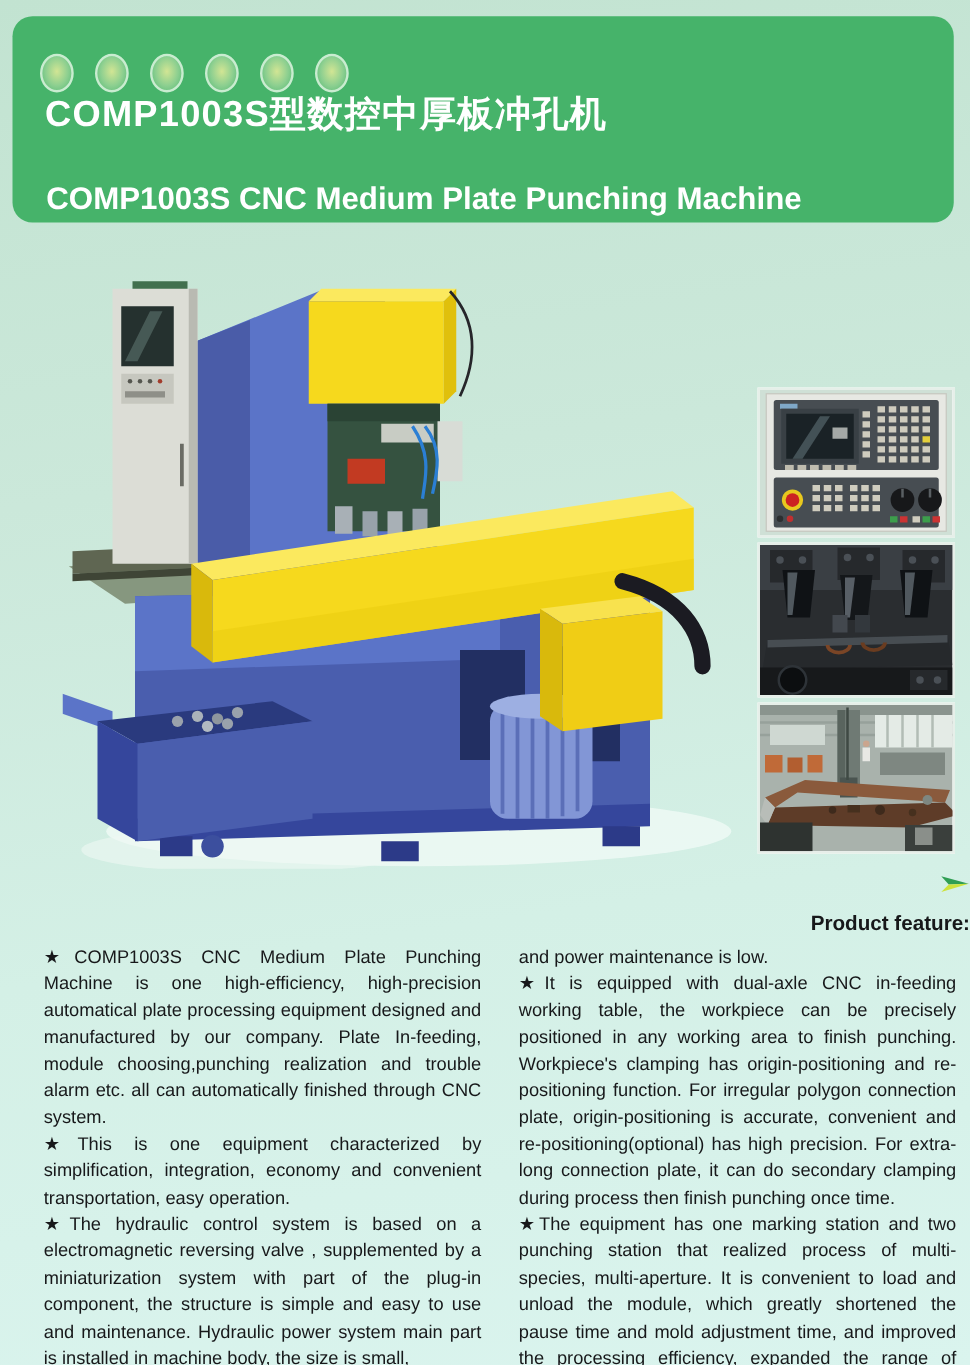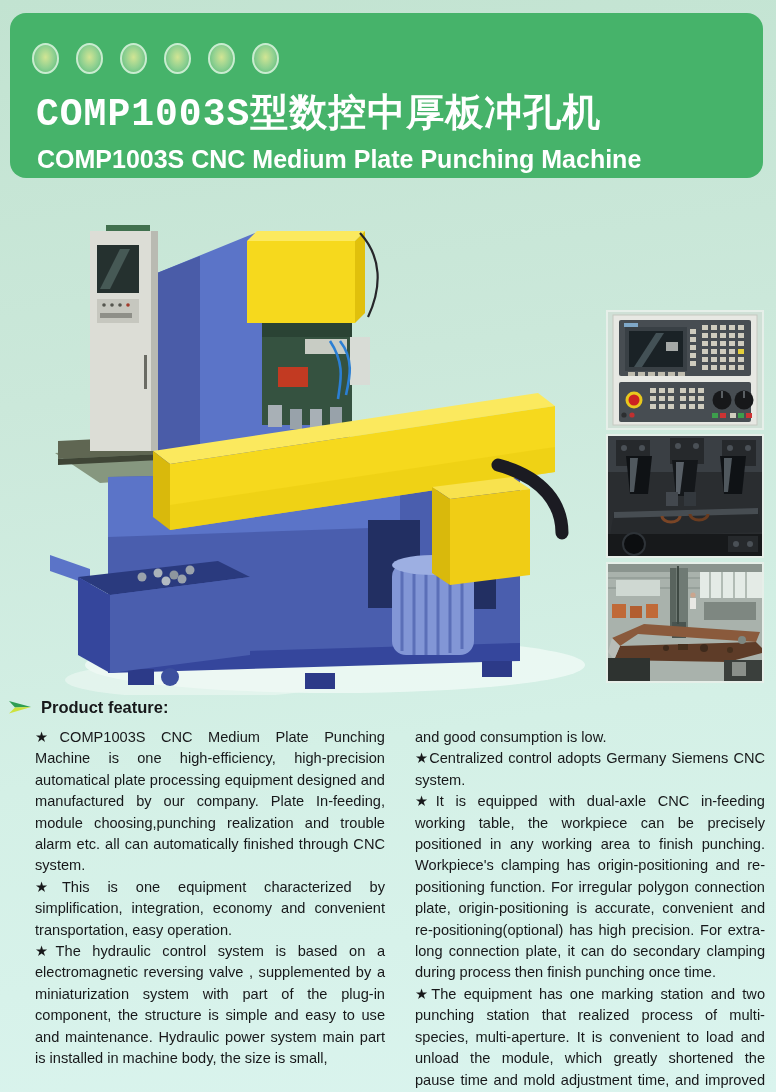--- a/index.html
+++ b/index.html
@@ -17,36 +17,36 @@
     position:absolute; left:10px; top:13px; width:753px; height:165px;
     background:#46b36a; border-radius:16px; color:#ffffff;
   }
   .dots { position:absolute; left:22px; top:30px; display:flex; gap:17px; }
   .dot {
     width:27px; height:31px; border-radius:50%;
     border:2px solid #c9ecd0;
     background:radial-gradient(ellipse at 50% 45%, #d2e594 0%, #8ccf90 55%, #52b873 100%);
   }
   .title-cn {
-    position:absolute; left:26px; top:74px; margin:0;
-    font-size:38px; font-weight:bold; letter-spacing:1px; white-space:nowrap;font-family:Liberation Mono, monospace;
+    position:absolute; left:26px; top:59px; margin:0;
+    font-size:29px; font-weight:bold; letter-spacing:1px; white-space:nowrap;
   }
   .title-en {
     position:absolute; left:27px; top:132px; margin:0;
     font-size:25px; font-weight:bold; letter-spacing:0px; white-space:nowrap;
   }
 
   
   .main-photo { position:absolute; left:50px; top:225px; width:540px; height:470px; }
   .side-photos { position:absolute; left:606px; top:310px; width:158px; }
   .side-photos figure { margin:0 0 4px 0; border:2px solid #e6efe9; background:#fff; line-height:0; }
 
   
   .features { position:absolute; left:0; top:698px; width:776px; color:#17181a; }
-  .feature-heading { display:flex; align-items:flex-start; gap:9px; padding-left:8px; font-weight:bold; font-size:16.5px; }
+  .feature-heading { display:flex; align-items:flex-end; gap:9px; padding-left:8px; font-weight:bold; font-size:16.5px;flex-direction:column; }
   .columns { display:flex; gap:30px; padding:7px 11px 0 35px; }
   .col { width:352px; font-size:14.6px; line-height:21.4px; text-align:justify; }
   .col p { margin:0; }
 </style>
 </head>
 <body>
 
 <div class="page">
 
   <header class="header">
@@ -350,21 +350,20 @@
       </span>
       <span>Product feature:</span>
     </div>
     <div class="columns">
       <div class="col">
         <p>★COMP1003S CNC Medium Plate Punching Machine is one high-efficiency, high-precision automatical plate processing equipment designed and manufactured by our company. Plate In-feeding, module choosing,punching realization and trouble alarm etc. all can automatically finished through CNC system.</p>
         <p>★This is one equipment characterized by simplification, integration, economy and convenient transportation, easy operation.</p>
         <p>★The hydraulic control system is based on a electromagnetic reversing valve , supplemented by a miniaturization system with part of the plug-in component, the structure is simple and easy to use and maintenance. Hydraulic power system main part is installed in machine body, the size is small,</p>
       </div>
       <div class="col">
-        <p>and good consumption is low.</p>
-        <p>★Centralized control adopts Germany Siemens CNC system.</p>
+        <p>and power maintenance is low.</p>
         <p>★It is equipped with dual-axle CNC in-feeding working table, the workpiece can be precisely positioned in any working area to finish punching. Workpiece's clamping has origin-positioning and re-positioning function. For irregular polygon connection plate, origin-positioning is accurate, convenient and re-positioning(optional) has high precision. For extra-long connection plate, it can do secondary clamping during process then finish punching once time.</p>
         <p>★The equipment has one marking station and two punching station that realized process of multi-species, multi-aperture. It is convenient to load and unload the module, which greatly shortened the pause time and mold adjustment time, and improved the processing efficiency, expanded the range of applications.</p>
       </div>
     </div>
   </section>
 
 </div>
 
 </body></html>

